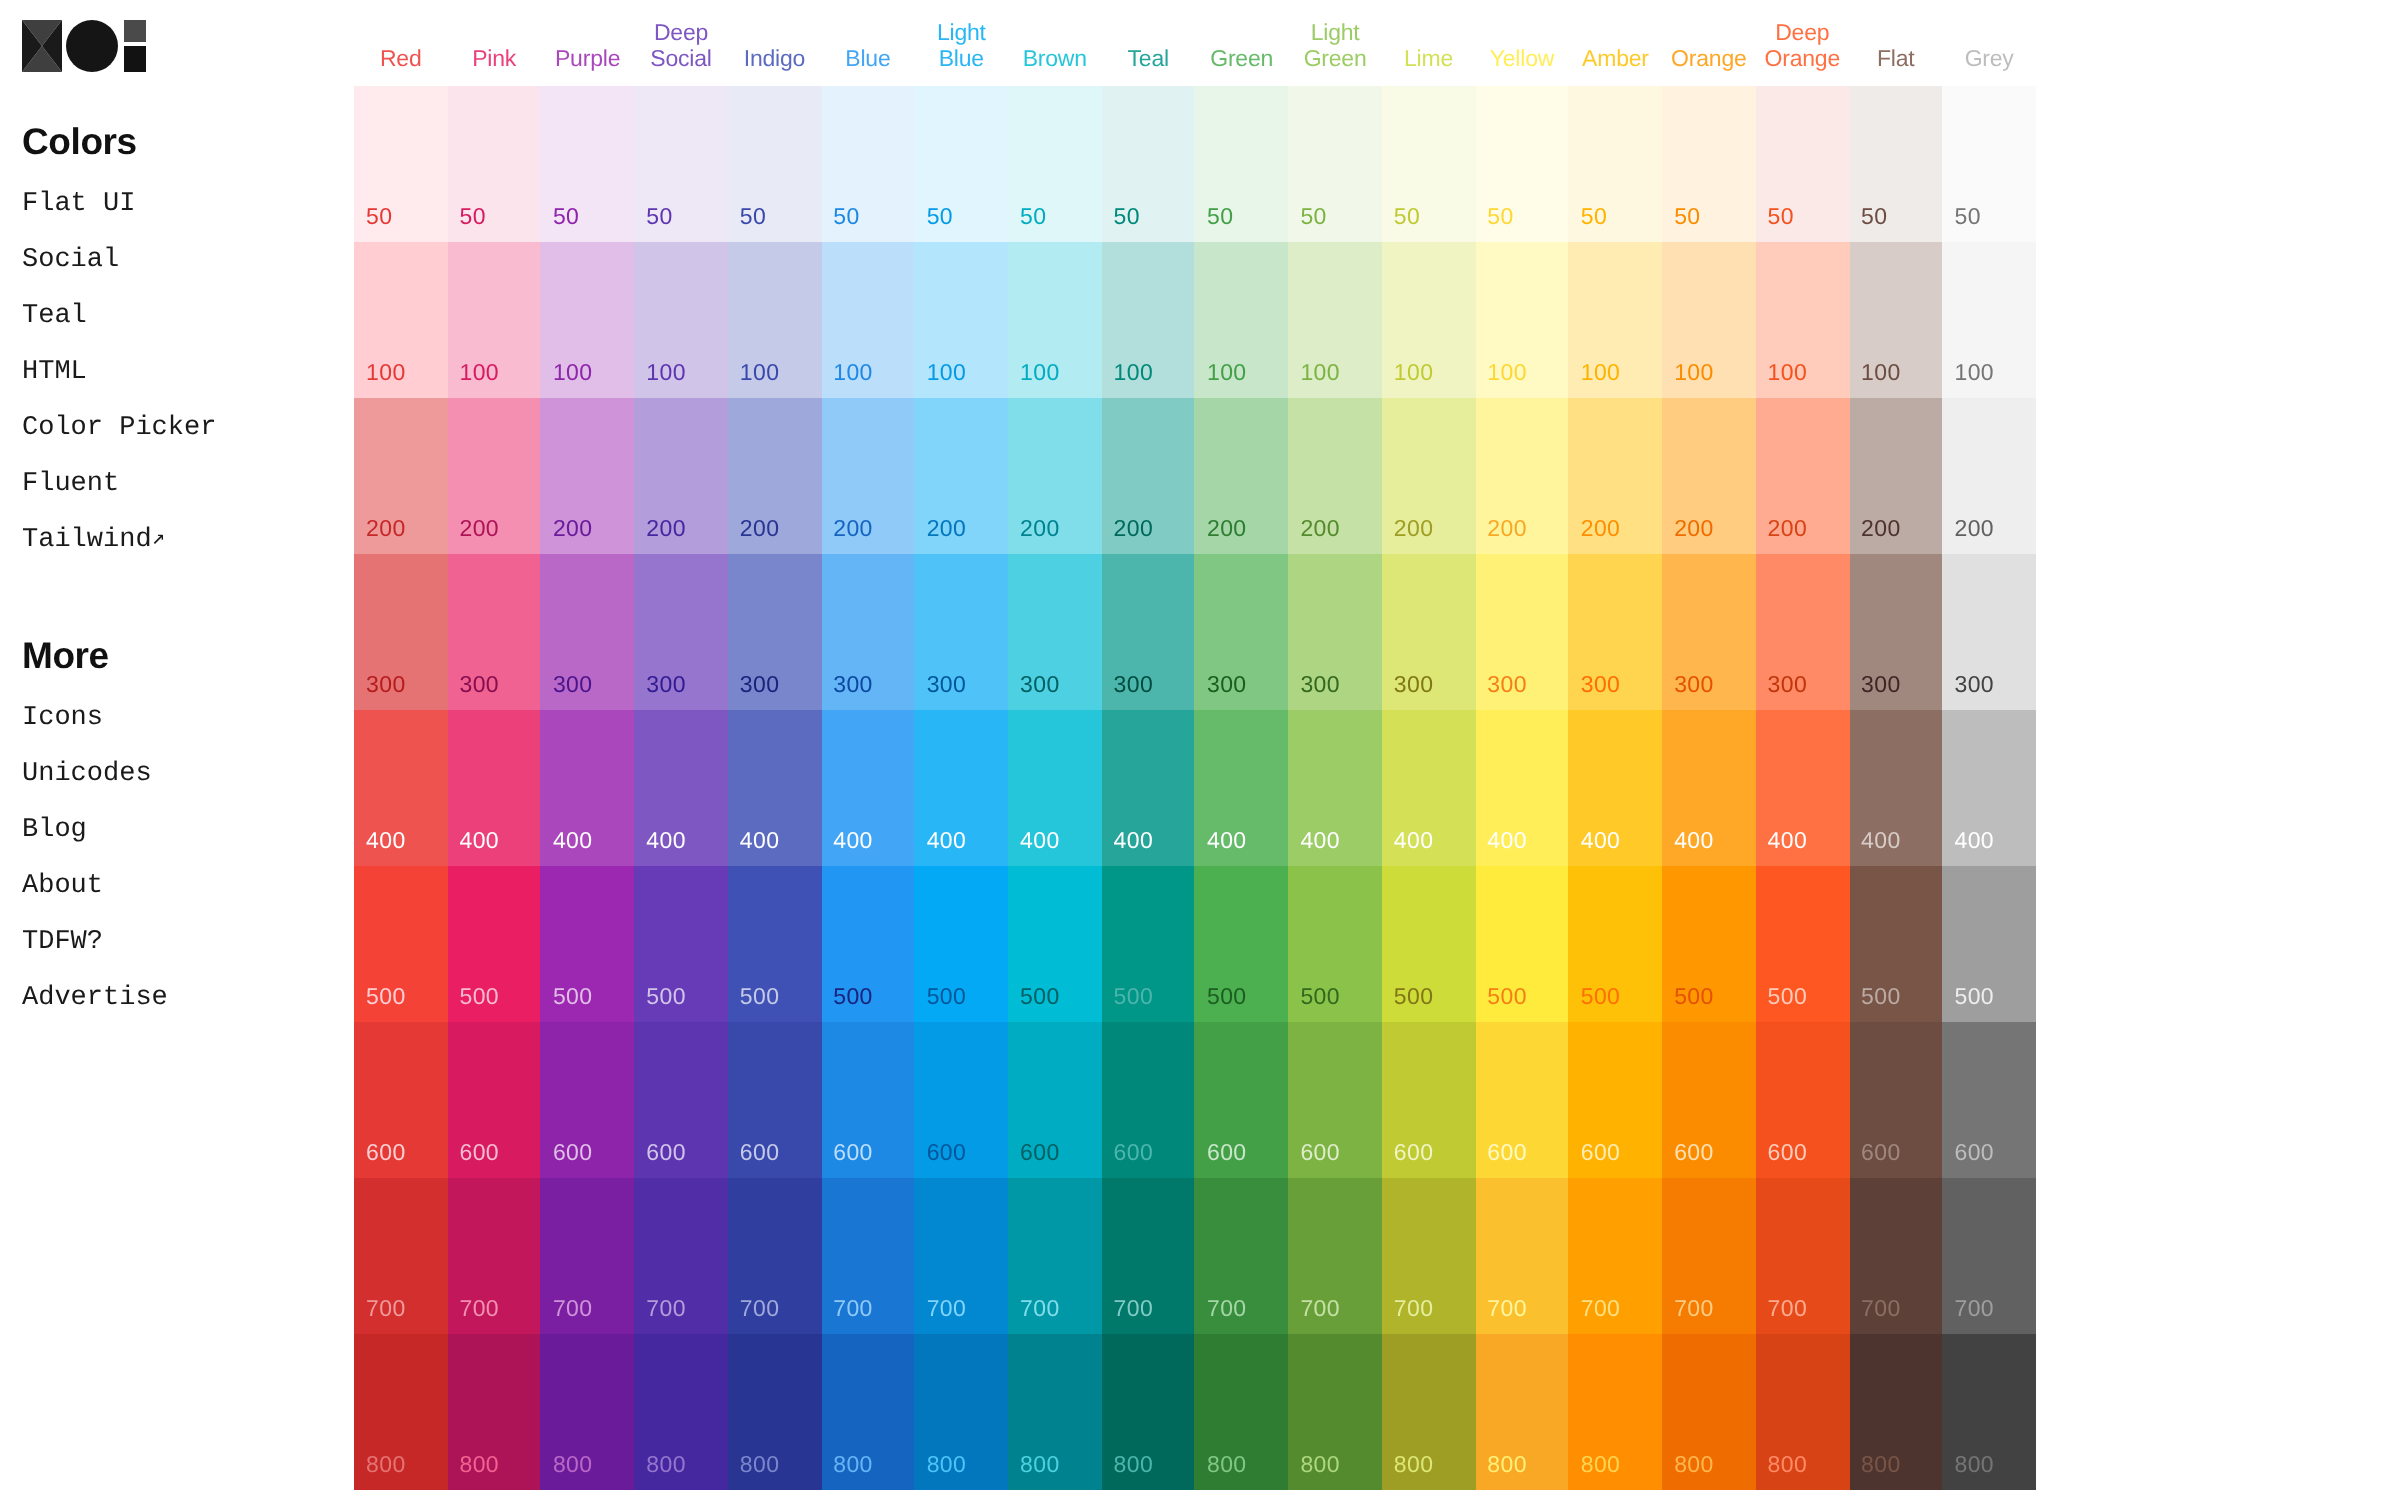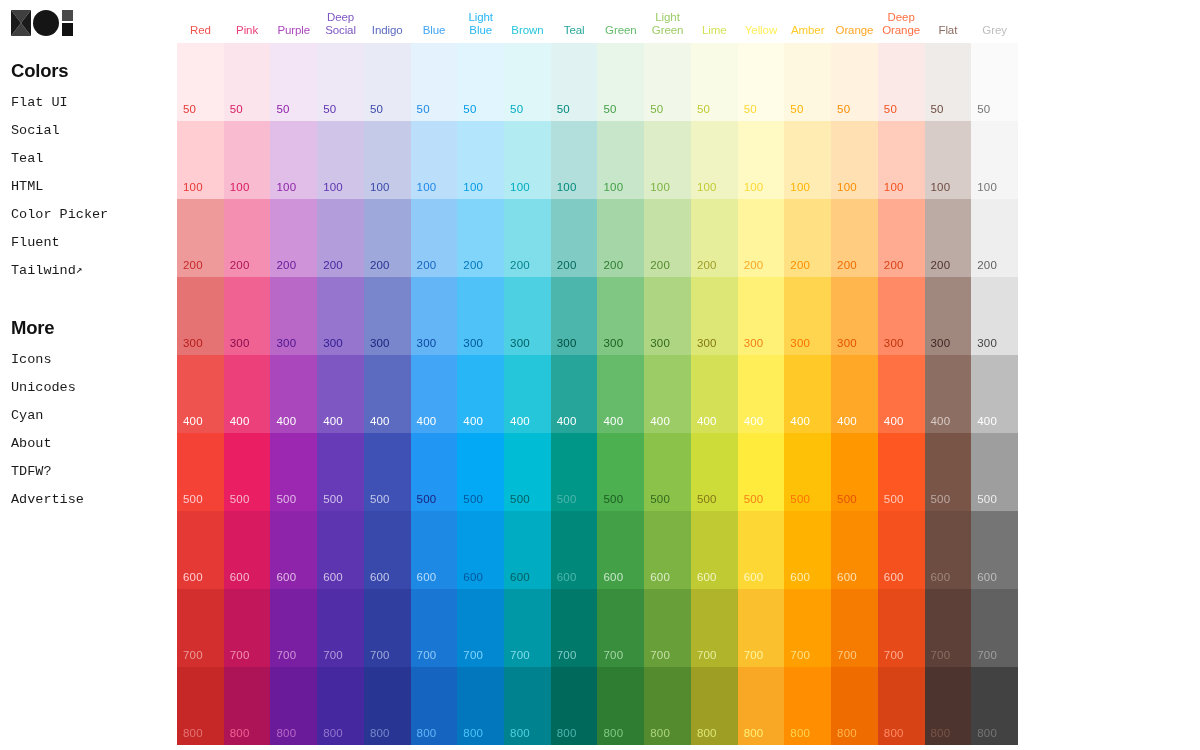--- a/index.html
+++ b/index.html
@@ -185,21 +185,21 @@
           <a class="nav-item"><span>Fluent</span></a>
           <a class="nav-item"><span>Tailwind</span><span class="ext-arrow"> ↗</span></a>
         </div>
     </div>
 
     <div id="more-section">
       <div class="nav-heading" id="more-heading">More</div>
       <div id="more-items">
           <a class="nav-item"><span>Icons</span></a>
           <a class="nav-item"><span>Unicodes</span></a>
-          <a class="nav-item"><span>Cyan</span></a>
+          <a class="nav-item"><span>Blog</span></a>
           <a class="nav-item"><span>About</span></a>
           <a class="nav-item"><span>TDFW?</span></a>
           <a class="nav-item"><span>Advertise</span></a>
         </div>
     </div>
 
   </nav>
 
   <div id="sidebar-divider"></div>
 

